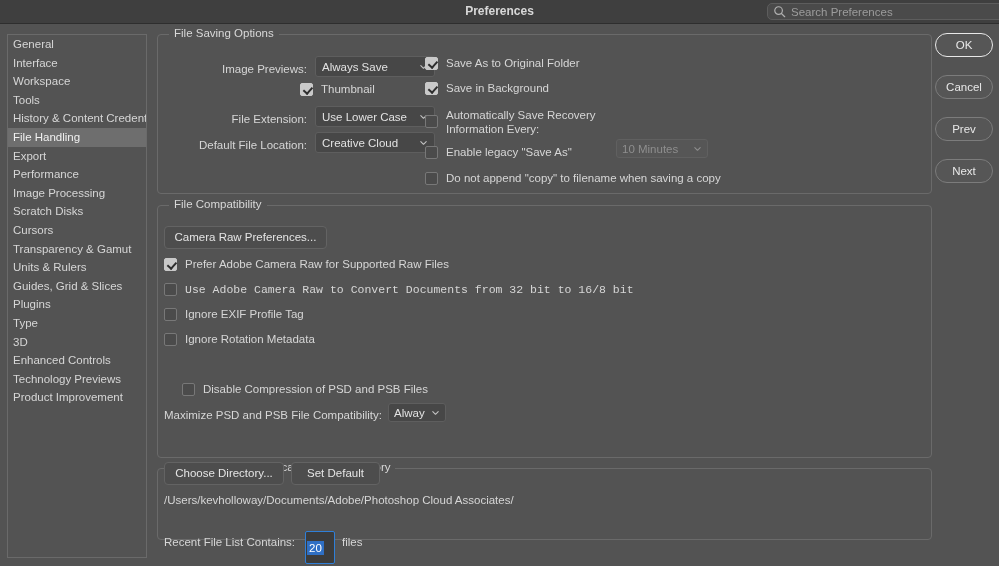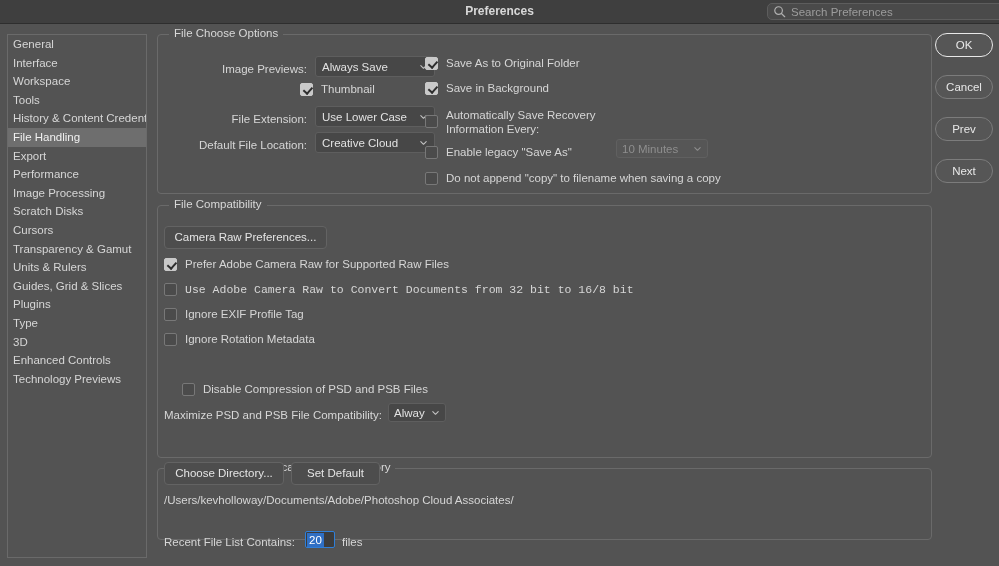--- a/index.html
+++ b/index.html
@@ -234,21 +234,21 @@
   .pathtext {
     position: absolute;
     font-size: 11.5px;
     color: #d6d6d6;
     white-space: nowrap;
   }
 
   
   .numfield {
     position: absolute;
-    width: 30px; height: 17px;
+    width: 30px; height: 33px;
     background: #3c3c3c;
     border: 1.5px solid #2f7fd8;
     border-radius: 2px;
     box-sizing: border-box;
     display: flex;
     align-items: center;
     cursor: text;
   }
   .numfield .selnum {
     background: #2f6fc4;
@@ -286,26 +286,27 @@
   <div class="sidebar-item">Scratch Disks</div>
   <div class="sidebar-item">Cursors</div>
   <div class="sidebar-item">Transparency &amp; Gamut</div>
   <div class="sidebar-item">Units &amp; Rulers</div>
   <div class="sidebar-item">Guides, Grid &amp; Slices</div>
   <div class="sidebar-item">Plugins</div>
   <div class="sidebar-item">Type</div>
   <div class="sidebar-item">3D</div>
   <div class="sidebar-item">Enhanced Controls</div>
   <div class="sidebar-item">Technology Previews</div>
+  <div class="sidebar-item">Product Improvement</div>
 </div>
 
 <div class="main">
 
   <div class="group grp-saving">
-    <div class="group-title">File Choose Options</div>
+    <div class="group-title">File Saving Options</div>
   </div>
 
   <div class="lbl right" style="left:20px; top:32px; width:130px;">Image Previews:</div>
   <div class="select" style="left:158px; top:26px; width:120px;">
     <span class="sel-val">Always Save</span>
     <svg class="chev" viewBox="0 0 10 10">
       <polyline points="2,4 5,7 8,4" fill="none" stroke="#c4c4c4" stroke-width="1.2" stroke-linecap="round" stroke-linejoin="round"></polyline>
     </svg>
   </div>
 

